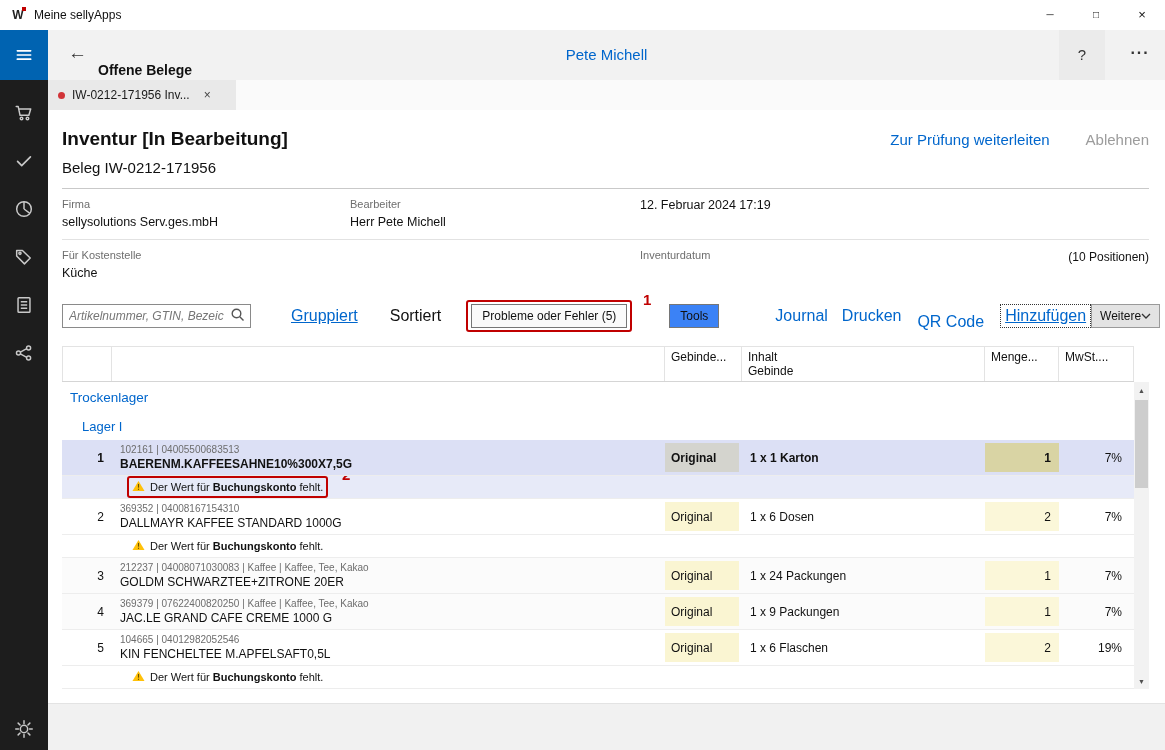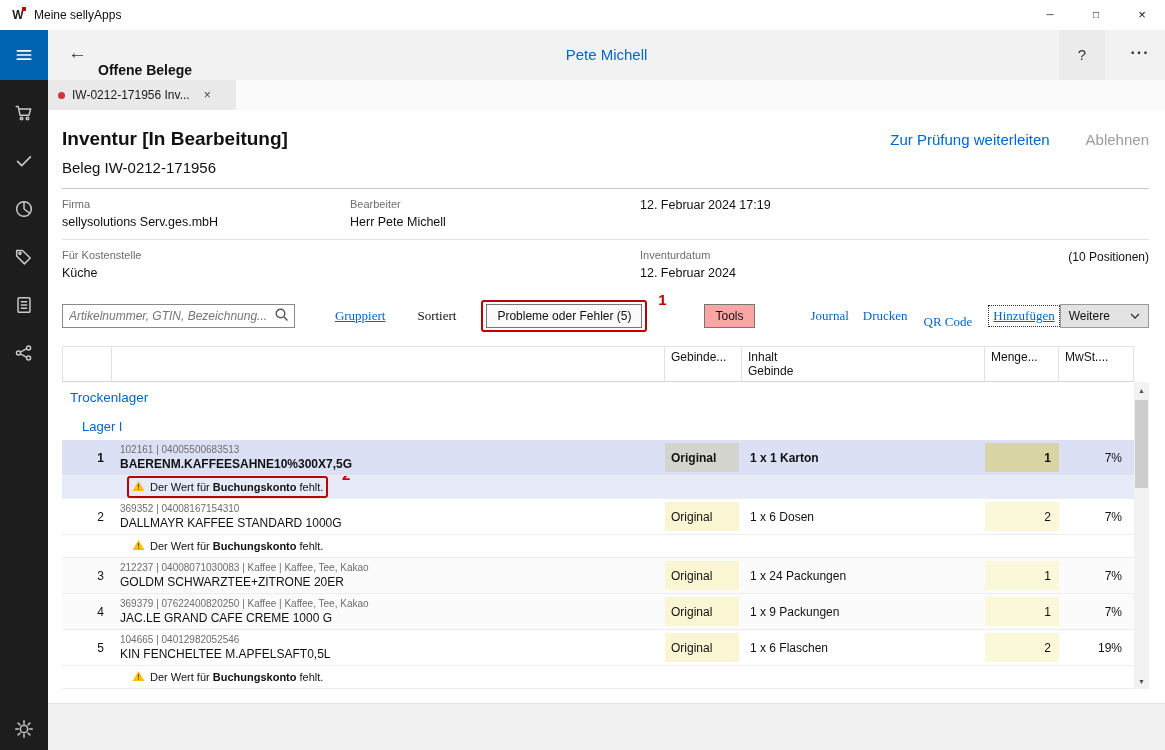--- a/index.html
+++ b/index.html
@@ -59,27 +59,27 @@
   .flabel { font-size:11px; color:#6e6e6e; }
   .fvalue { font-size:12.5px; color:#111; }
   .positions { position:absolute; right:0; top:10px; font-size:12px; color:#111; }
 
   
   .toolbar { display:flex; align-items:center; margin-top:12px; height:28px; }
   .search { width:248px; height:24px; border:1px solid #8a8a8a; background:#fff; display:flex; align-items:center; }
   .search input { border:0; outline:0; flex:1; font-family:"Liberation Sans","DejaVu Sans",sans-serif; font-size:12px; padding:0 6px; color:#444; background:transparent; }
   .search input::placeholder { color:#767676; font-style:italic; }
   .search .mag { flex:none; margin-right:5px; }
-  .tlink { color:#0066CC; font-size:13px; cursor:pointer; white-space:nowrap;font-family:Liberation Serif, serif; }
+  .tlink { color:#0066CC; font-size:16px; cursor:pointer; white-space:nowrap; }
   .gruppiert { margin-left:40px; text-decoration:underline; }
   .sortiert { margin-left:32px; color:#111; }
   .ann-rel { position:relative; display:inline-flex; align-items:center; }
   .probleme-wrap { margin-left:30px; }
   .btn { border:1px solid #767676; background:#fafafa; font-size:12px; color:#111; padding:4px 10px; cursor:pointer; white-space:nowrap; }
-  .tools { margin-left:62px; background:#fca5a5; }
+  .tools { margin-left:42px; background:#3b82f6; }
   .journal { margin-left:56px; }
   .drucken { margin-left:14px; }
   .qr { margin-left:16px;margin-top:12px; }
   .hinz { margin-left:16px; border:1px dotted #333; padding:2px 4px; text-decoration:underline; }
   .weitere { margin-left:auto; width:94px; height:24px; border:1px solid #9a9a9a; background:#e3e3e3; display:flex; align-items:center; justify-content:space-between; padding:0 8px; font-size:12px; cursor:pointer; }
 
   .ann-box { position:absolute; left:-5px; right:-5px; top:-4px; bottom:-4px; border:2px solid #C00000; border-radius:3px; pointer-events:none; }
   .ann-num { position:absolute; color:#C00000; font-weight:bold; font-size:15px; }
   .n1 { right:-24px; top:-13px; }
   .n2 { right:-27px; top:-14px; }
@@ -239,21 +239,20 @@
     </div>
 
     <div class="frow frow2">
       <div class="fcol fc1">
         <span class="flabel">Für Kostenstelle</span>
         <span class="fvalue">Küche</span>
       </div>
       <div class="fcol fc2"></div>
       <div class="fcol fc3">
         <span class="flabel">Inventurdatum</span>
-        <span class="fvalue">12. Februar 2024</span>
       </div>
       <span class="positions">(10 Positionen)</span>
     </div>
 
     <div class="toolbar">
       <div class="search">
         <input type="text" placeholder="Artikelnummer, GTIN, Bezeichnung..." style="">
         <span class="mag">
           <svg width="15" height="15" viewBox="0 0 15 15" fill="none" stroke="#555" stroke-width="1.4">
               <circle cx="6.5" cy="6.5" r="4.3"></circle>

